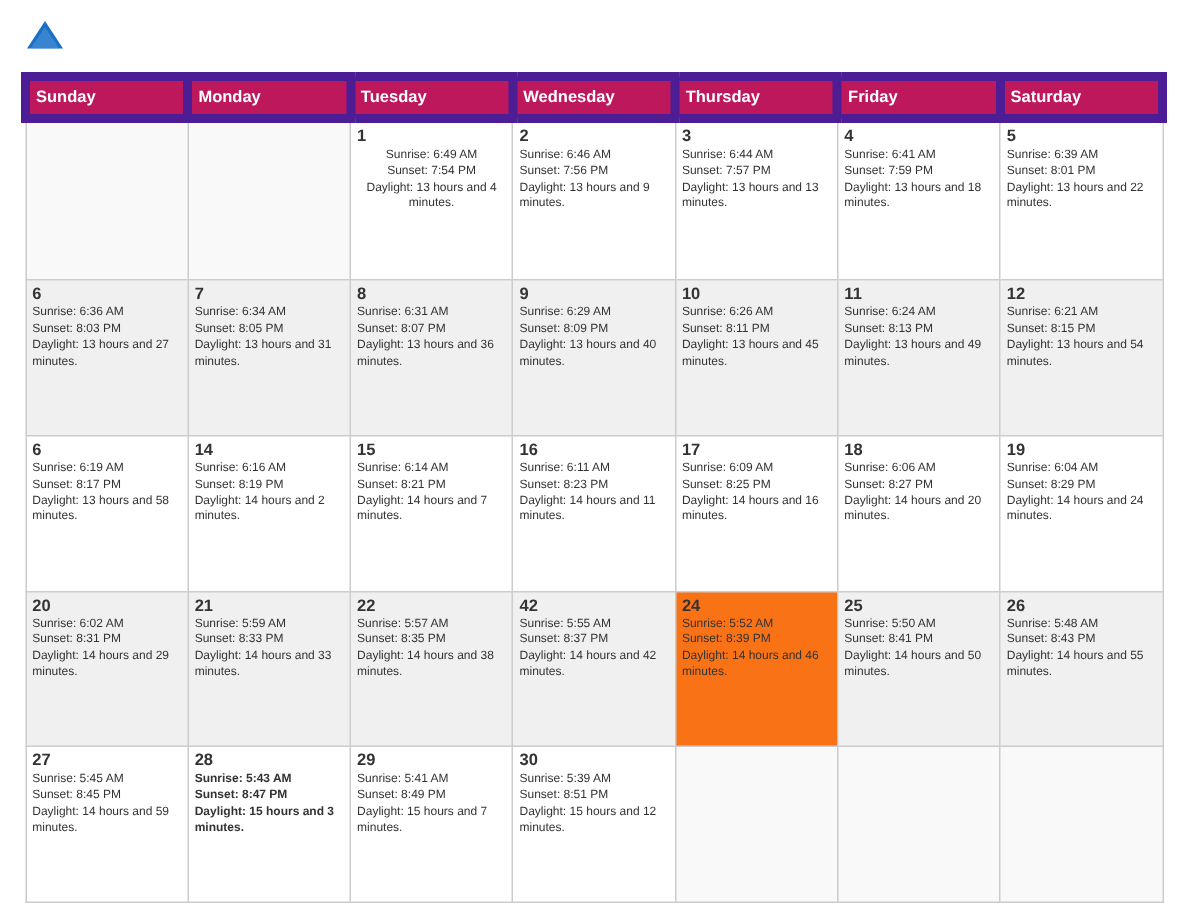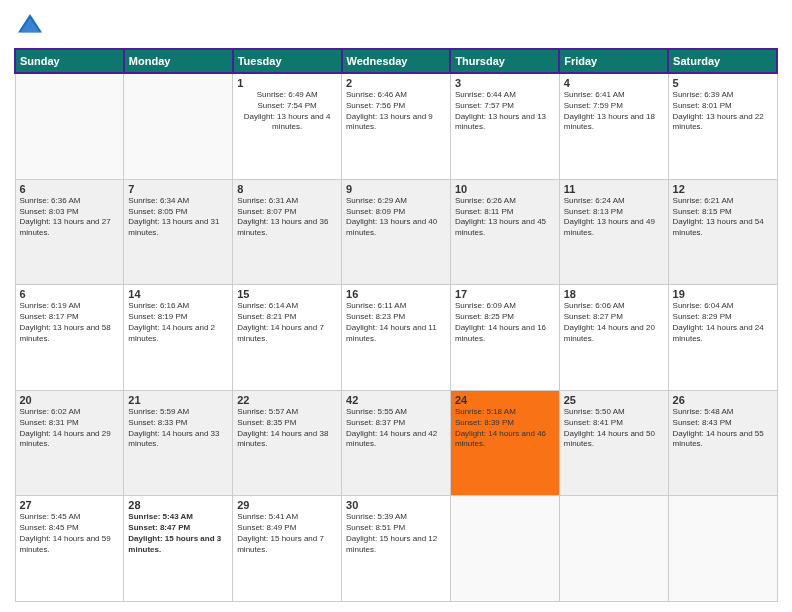--- a/index.html
+++ b/index.html
@@ -60,27 +60,27 @@
     .title-location {
       font-size: 14px;
       color: #555;
     }
     .calendar {
       width: 100%;
       border-collapse: collapse;
       flex: 1;
     }
     .calendar th {
-      background: #0f766e;
+      background: #be185d;
       color: #fff;
       font-size: 11px;
       font-weight: bold;
       padding: 5px 4px;
       text-align: left;
-      border: 2px solid #4c1d95;
+      border: 6px solid #4c1d95;
     }
     .calendar td {
       border: 1px solid #ccc;
       vertical-align: top;
       padding: 3px 4px;
       width: calc(100% / 7);
       font-size: 8.5px;
       color: #333;
       background: #fff;
     }
@@ -278,21 +278,21 @@
 Daylight: 14 hours and 38 minutes.</div>
           </td>
           <td style="background: rgb(240, 240, 240);">
             <span class="day-num">42</span>
             <div class="day-info" style="white-space: pre-line;">Sunrise: 5:55 AM
 Sunset: 8:37 PM
 Daylight: 14 hours and 42 minutes.</div>
           </td>
           <td style="background: #f97316;">
             <span class="day-num">24</span>
-            <div class="day-info" style="white-space: pre-line;">Sunrise: 5:18 AM
+            <div class="day-info" style="white-space: pre-line;">Sunrise: 5:52 AM
 Sunset: 8:39 PM
 Daylight: 14 hours and 46 minutes.</div>
           </td>
           <td style="background: rgb(240, 240, 240);">
             <span class="day-num">25</span>
             <div class="day-info" style="white-space: pre-line;">Sunrise: 5:50 AM
 Sunset: 8:41 PM
 Daylight: 14 hours and 50 minutes.</div>
           </td>
           <td style="background: rgb(240, 240, 240);">

